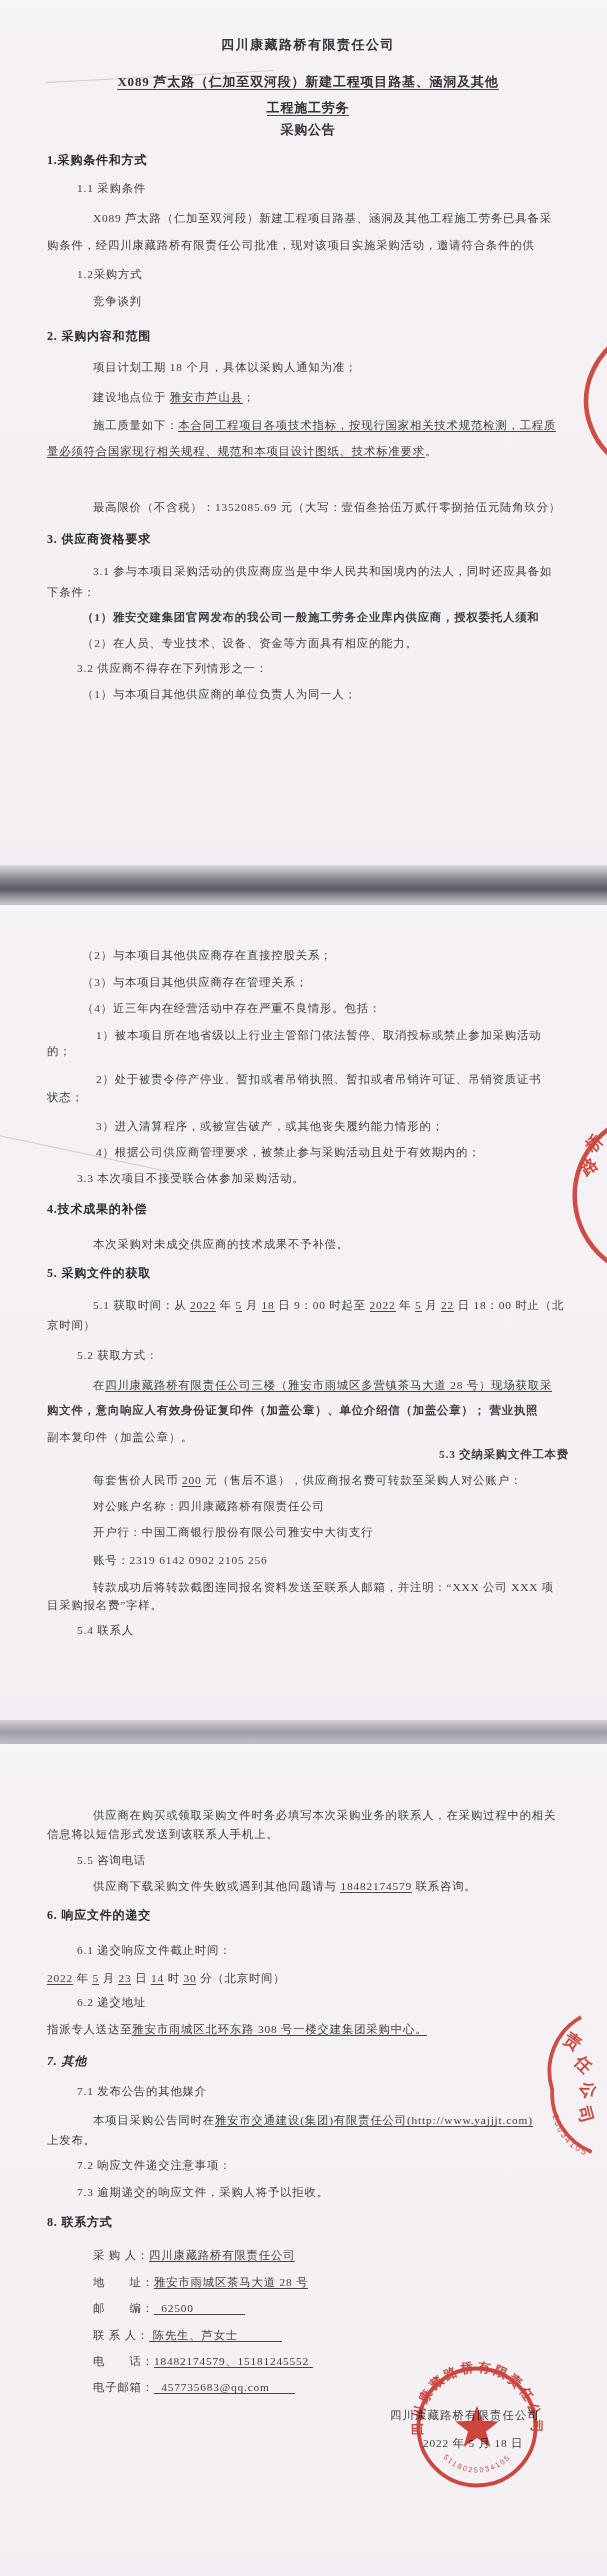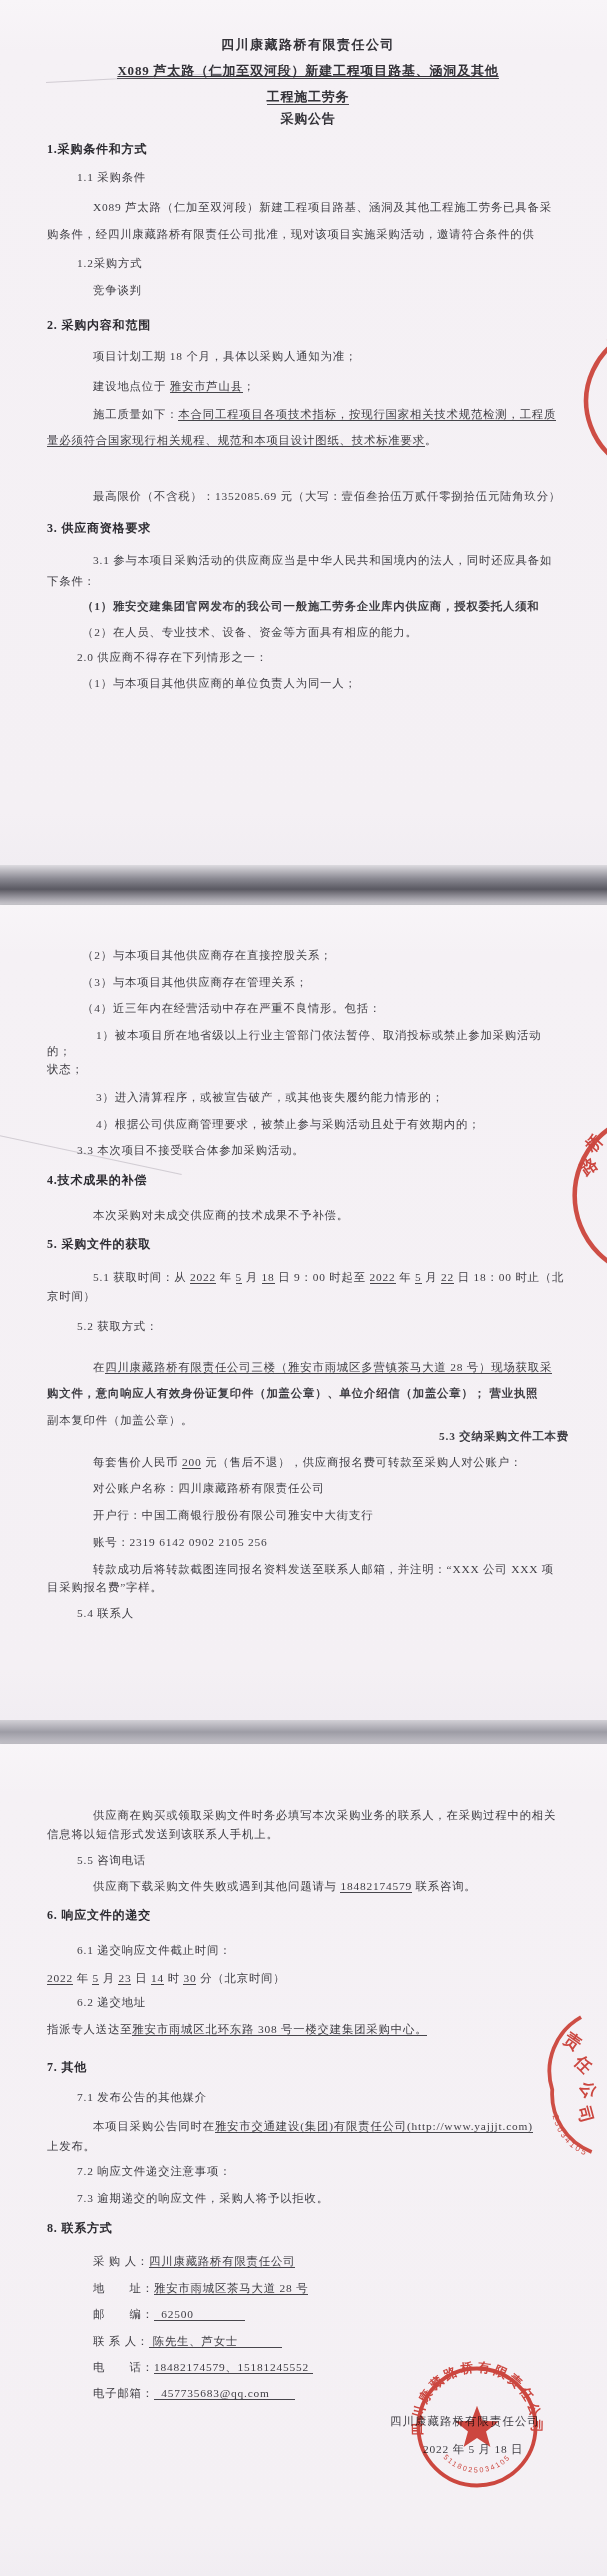--- a/index.html
+++ b/index.html
@@ -50,41 +50,41 @@
   <div class="crease" style="left:46px;top:82px;width:228px;transform:rotate(-3deg);"></div>
 
   <svg class="seal" style="left:568px;top:310px;" width="182" height="182" viewBox="0 0 240 240">
     <g transform="rotate(25 120 120)">
       <circle cx="120" cy="120" r="96" fill="none" stroke="#d23a2e" stroke-width="6"></circle>
       <text class="seal-red" x="32" y="88" font-size="21" font-weight="bold" transform="rotate(-38 32 88)">有</text>
       <text class="seal-red" x="44" y="60" font-size="21" font-weight="bold" transform="rotate(-52 44 60)">限</text>
     </g>
   </svg>
 <div class="ln ctr t1" style="margin-top: 33px;"><span>四川康藏路桥有限责任公司</span></div>
-    <div class="ln ctr t2" style="margin-top: 2px; text-decoration: underline;"><span class="u">X089 芦太路（仁加至双河段）新建工程项目路基、涵洞及其他</span></div>
+    <div class="ln ctr t2" style="margin-top: 13px;"><span class="u">X089 芦太路（仁加至双河段）新建工程项目路基、涵洞及其他</span></div>
     <div class="ln ctr t2" style="margin-top: 1.5px;"><span class="u">工程施工劳务</span></div>
     <div class="ln ctr t2" style="margin-top: -1.5px;"><span>采购公告</span></div>
     <div class="ln h" style="margin-top: 3px;"><span>1.采购条件和方式</span></div>
     <div class="ln n"><span>1.1 采购条件</span></div>
     <div class="ln ind" style="margin-top: 3px;"><span>X089 芦太路（仁加至双河段）新建工程项目路基、涵洞及其他工程施工劳务已具备采</span></div>
     <div class="ln"><span>购条件，经四川康藏路桥有限责任公司批准，现对该项目实施采购活动，邀请符合条件的供</span></div>
     <div class="ln n" style="margin-top: 1.5px;"><span>1.2采购方式</span></div>
     <div class="ln ind" style="margin-top: 0.8px;"><span>竞争谈判</span></div>
     <div class="ln h" style="margin-top: 5.3px;"><span>2. 采购内容和范围</span></div>
     <div class="ln ind" style="margin-top: 3px;"><span>项目计划工期 18 个月，具体以采购人通知为准；</span></div>
     <div class="ln ind" style="margin-top: 3px;"><span>建设地点位于 </span><span class="u">雅安市芦山县</span><span>；</span></div>
     <div class="ln ind" style="margin-top: 1.5px;"><span>施工质量如下：</span><span class="u">本合同工程项目各项技术指标，按现行国家相关技术规范检测，工程质</span></div>
     <div class="ln" style="margin-top: -0.8px;"><span class="u">量必须符合国家现行相关规程、规范和本项目设计图纸、技术标准要求</span><span>。</span></div>
     <div class="ln ind" style="margin-top: 29px;"><span>最高限价（不含税）：1352085.69 元（大写：壹佰叁拾伍万贰仟零捌拾伍元陆角玖分）</span></div>
     <div class="ln h" style="margin-top: 3px;"><span>3. 供应商资格要求</span></div>
     <div class="ln ind" style="margin-top: 3.8px;"><span>3.1 参与本项目采购活动的供应商应当是中华人民共和国境内的法人，同时还应具备如</span></div>
     <div class="ln" style="margin-top: -6px;"><span>下条件：</span></div>
     <div class="ln i1 b" style="margin-top: -2.3px;"><span>（1）雅安交建集团官网发布的我公司一般施工劳务企业库内供应商，授权委托人须和</span></div>
     <div class="ln i1" style="margin-top: -0.8px;"><span>（2）在人员、专业技术、设备、资金等方面具有相应的能力。</span></div>
-    <div class="ln n" style="margin-top: -2.3px;"><span>2.0 供应商不得存在下列情形之一：</span></div>
+    <div class="ln n" style="margin-top: -2.3px;"><span>3.2 供应商不得存在下列情形之一：</span></div>
     <div class="ln i1" style="margin-top: -0.8px;"><span>（1）与本项目其他供应商的单位负责人为同一人；</span></div>
   </div>
 
 <div class="band" id="band1"></div>
 
 <div class="page" id="p2">
   <div class="crease" style="left:-11.4px;top:228px;width:197px;transform:rotate(12deg);"></div>
 
   <svg class="seal" style="left:558px;top:192px;" width="197" height="197" viewBox="0 0 260 260">
     <defs>
@@ -95,31 +95,32 @@
     <text class="seal-red" x="46" y="74" font-size="22" font-weight="bold" transform="rotate(-48 46 74)">桥</text>
     <text class="seal-red" font-size="12" letter-spacing="4" font-family="Liberation Sans, sans-serif">
       <textPath href="#fragB-digits" xlink:href="#fragB-digits" startOffset="4%">5118</textPath>
     </text>
   </svg>
 <div class="ln i1" style="margin-top: 37px;"><span>（2）与本项目其他供应商存在直接控股关系；</span></div>
     <div class="ln i1"><span>（3）与本项目其他供应商存在管理关系；</span></div>
     <div class="ln i1" style="margin-top: -1.5px;"><span>（4）近三年内在经营活动中存在严重不良情形。包括：</span></div>
     <div class="ln i2"><span>1）被本项目所在地省级以上行业主管部门依法暂停、取消投标或禁止参加采购活动</span></div>
     <div class="ln" style="margin-top: -10.6px;"><span>的；</span></div>
+    <div class="ln i2" style="margin-top: 1.5px;"><span>2）处于被责令停产停业、暂扣或者吊销执照、暂扣或者吊销许可证、吊销资质证书</span></div>
     <div class="ln" style="margin-top: -9px;"><span>状态；</span></div>
     <div class="ln i2" style="margin-top: 1.5px;"><span>3）进入清算程序，或被宣告破产，或其他丧失履约能力情形的；</span></div>
     <div class="ln i2" style="margin-top: -0.8px;"><span>4）根据公司供应商管理要求，被禁止参与采购活动且处于有效期内的；</span></div>
     <div class="ln n" style="margin-top: -0.8px;"><span>3.3 本次项目不接受联合体参加采购活动。</span></div>
     <div class="ln h" style="margin-top: 1.5px;"><span>4.技术成果的补偿</span></div>
     <div class="ln ind" style="margin-top: 6.8px;"><span>本次采购对未成交供应商的技术成果不予补偿。</span></div>
     <div class="ln h" style="margin-top: 0;"><span>5. 采购文件的获取</span></div>
     <div class="ln ind" style="margin-top: 4.6px;"><span>5.1 获取时间：从 </span><span class="u">2022</span><span> 年 </span><span class="u">5</span><span> 月 </span><span class="u">18</span><span> 日 9：00 时起至 </span><span class="u">2022</span><span> 年 </span><span class="u">5</span><span> 月 </span><span class="u">22</span><span> 日 18：00 时止（北</span></div>
     <div class="ln" style="margin-top: -7.6px;"><span>京时间）</span></div>
     <div class="ln n" style="margin-top: 3px;"><span>5.2 获取方式：</span></div>
-    <div class="ln ind" style="margin-top: 14px;"><span>在</span><span class="u">四川康藏路桥有限责任公司三楼（雅安市雨城区多营镇茶马大道 28 号）现场获取采</span></div>
+    <div class="ln ind" style="margin-top: 3px;"><span>在</span><span class="u">四川康藏路桥有限责任公司三楼（雅安市雨城区多营镇茶马大道 28 号）现场获取采</span></div>
     <div class="ln" style="margin-top: -1.5px; font-weight: bold;"><span>购文件，意向响应人有效身份证复印件（加盖公章）、单位介绍信（加盖公章）； 营业执照</span></div>
     <div class="ln"><span>副本复印件（加盖公章）。</span></div>
     <div class="ln n b" style="margin-top: -10.6px; text-align: right;"><span>5.3 交纳采购文件工本费</span></div>
     <div class="ln ind" style="margin-top: -0.8px;"><span>每套售价人民币 </span><span class="u">200</span><span> 元（售后不退），供应商报名费可转款至采购人对公账户：</span></div>
     <div class="ln ind" style="margin-top: -0.8px;"><span>对公账户名称：四川康藏路桥有限责任公司</span></div>
     <div class="ln ind" style="margin-top: -0.8px;"><span>开户行：中国工商银行股份有限公司雅安中大街支行</span></div>
     <div class="ln ind" style="margin-top: 0.8px;"><span>账号：2319 6142 0902 2105 256</span></div>
     <div class="ln ind"><span>转款成功后将转款截图连同报名资料发送至联系人邮箱，并注明：“XXX 公司 XXX 项</span></div>
     <div class="ln" style="margin-top: -9px;"><span>目采购报名费”字样。</span></div>
     <div class="ln n" style="margin-top: -1.5px;"><span>5.4 联系人</span></div>
@@ -159,21 +160,21 @@
   </svg>
 <div class="ln ind" style="margin-top: 58px;"><span>供应商在购买或领取采购文件时务必填写本次采购业务的联系人，在采购过程中的相关</span></div>
     <div class="ln" style="margin-top: -8.3px;"><span>信息将以短信形式发送到该联系人手机上。</span></div>
     <div class="ln n" style="margin-top: -0.8px;"><span>5.5 咨询电话</span></div>
     <div class="ln ind" style="margin-top: -0.8px;"><span>供应商下载采购文件失败或遇到其他问题请与 </span><span class="u">18482174579</span><span> 联系咨询。</span></div>
     <div class="ln h"><span>6. 响应文件的递交</span></div>
     <div class="ln n" style="margin-top: 6.8px;"><span>6.1 递交响应文件截止时间：</span></div>
     <div class="ln" style="margin-top: 0.8px;"><span class="u">2022</span><span> 年 </span><span class="u">5</span><span> 月 </span><span class="u">23</span><span> 日 </span><span class="u">14</span><span> 时 </span><span class="u">30</span><span> 分（北京时间）</span></div>
     <div class="ln n" style="margin-top: -2.3px;"><span>6.2 递交地址</span></div>
     <div class="ln" style="margin-top: -0.8px;"><span>指派专人送达至</span><span class="u">雅安市雨城区北环东路 308 号一楼交建集团采购中心。</span></div>
-    <div class="ln h" style="margin-top: 9px;"><span>7. 其他</span></div>
+    <div class="ln h" style="margin-top: 3px; font-style: italic;"><span>7. 其他</span></div>
     <div class="ln n" style="margin-top: 2.3px;"><span>7.1 发布公告的其他媒介</span></div>
     <div class="ln ind" style="margin-top: 2.3px;"><span>本项目采购公告同时在</span><span class="u">雅安市交通建设(集团)有限责任公司(http://www.yajjjt.com)</span></div>
     <div class="ln" style="margin-top: -7.6px;"><span>上发布。</span></div>
     <div class="ln n" style="margin-top: -1.5px;"><span>7.2 响应文件递交注意事项：</span></div>
     <div class="ln n"><span>7.3 逾期递交的响应文件，采购人将予以拒收。</span></div>
     <div class="ln h" style="margin-top: 0.8px;"><span>8. 联系方式</span></div>
     <div class="ln ind" style="margin-top: 5.3px;"><span>采 购 人：</span><span class="u">四川康藏路桥有限责任公司</span></div>
     <div class="ln ind"><span>地　　址：</span><span class="u">雅安市雨城区茶马大道 28 号</span></div>
     <div class="ln ind" style="margin-top: -0.8px;"><span>邮　　编：</span><span class="u">  62500              </span></div>
     <div class="ln ind" style="margin-top: -0.8px;"><span>联 系 人：</span><span class="u"> 陈先生、芦女士            </span></div>

